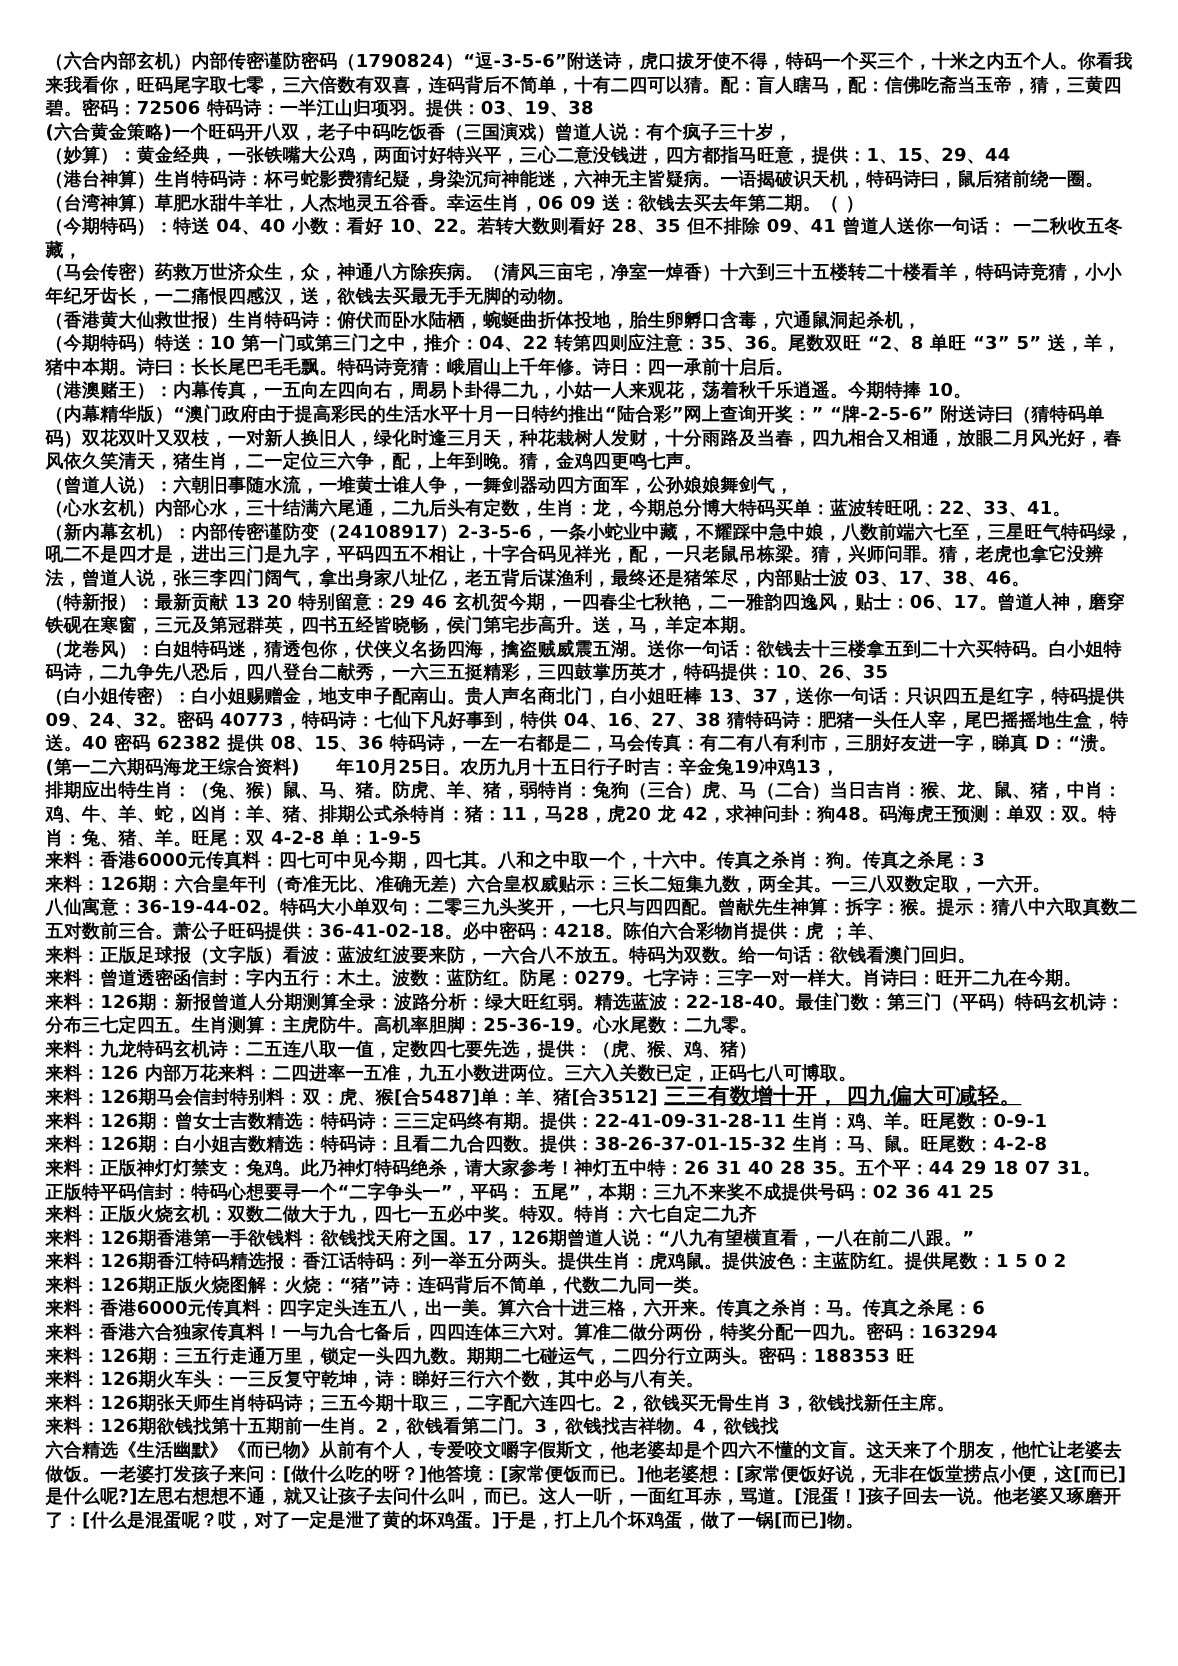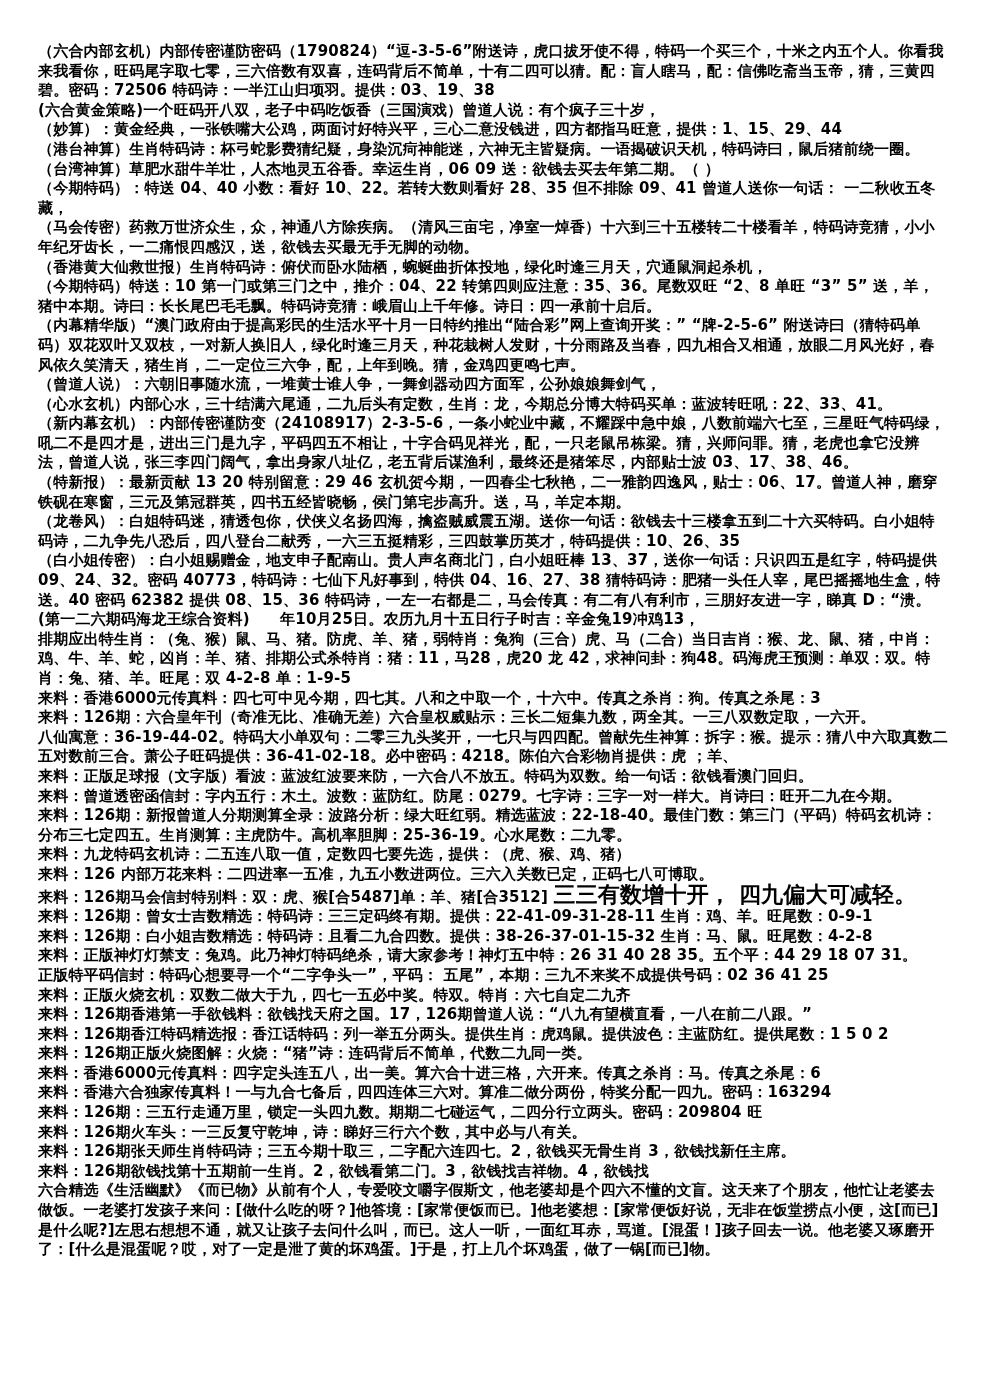--- a/index.html
+++ b/index.html
@@ -19,36 +19,38 @@
     text-align: left;
   }
   .doc p {
     margin: 0;
     font-size: 15px;
     line-height: 19.6px;
     letter-spacing: 0.2px;
     word-break: break-all;
   }
   .doc p .big {
-    font-size: 22px;
+    font-size: 18px;
+    text-decoration: underline;
   }
 </style>
 </head>
 <body>
 
 <div class="doc">
   <p>（六合内部玄机）内部传密谨防密码（1790824）“逗-3-5-6”附送诗，虎口拔牙使不得，特码一个买三个，十米之内五个人。你看我来我看你，旺码尾字取七零，三六倍数有双喜，连码背后不简单，十有二四可以猜。配：盲人瞎马，配：信佛吃斋当玉帝，猜，三黄四碧。密码：72506 特码诗：一半江山归项羽。提供：03、19、38</p>
   <p>(六合黄金策略)一个旺码开八双，老子中码吃饭香（三国演戏）曾道人说：有个疯子三十岁，</p>
   <p>（妙算）：黄金经典，一张铁嘴大公鸡，两面讨好特兴平，三心二意没钱进，四方都指马旺意，提供：1、15、29、44</p>
   <p>（港台神算）生肖特码诗：杯弓蛇影费猜纪疑，身染沉疴神能迷，六神无主皆疑病。一语揭破识天机，特码诗曰，鼠后猪前绕一圈。</p>
   <p>（台湾神算）草肥水甜牛羊壮，人杰地灵五谷香。幸运生肖，06 09 送：欲钱去买去年第二期。（ ）</p>
   <p>（今期特码）：特送 04、40 小数：看好 10、22。若转大数则看好 28、35 但不排除 09、41 曾道人送你一句话： 一二秋收五冬藏，</p>
   <p>（马会传密）药救万世济众生，众，神通八方除疾病。（清风三亩宅，净室一焯香）十六到三十五楼转二十楼看羊，特码诗竞猜，小小年纪牙齿长，一二痛恨四感汉，送，欲钱去买最无手无脚的动物。</p>
-  <p>（香港黄大仙救世报）生肖特码诗：俯伏而卧水陆栖，蜿蜒曲折体投地，绿化时逢三月天，穴通鼠洞起杀机，</p>
+  <p>（香港黄大仙救世报）生肖特码诗：俯伏而卧水陆栖，蜿蜒曲折体投地，胎生卵孵口含毒，穴通鼠洞起杀机，</p>
   <p>（今期特码）特送：10 第一门或第三门之中，推介：04、22 转第四则应注意：35、36。尾数双旺 “2、8 单旺 “3” 5” 送，羊，猪中本期。诗曰：长长尾巴毛毛飘。特码诗竞猜：峨眉山上千年修。诗日：四一承前十启后。</p>
+  <p>（港澳赌王）：内幕传真，一五向左四向右，周易卜卦得二九，小姑一人来观花，荡着秋千乐逍遥。今期特捧 10。</p>
   <p>（内幕精华版）“澳门政府由于提高彩民的生活水平十月一日特约推出“陆合彩”网上查询开奖：” “牌-2-5-6” 附送诗曰（猜特码单码）双花双叶又双枝，一对新人换旧人，绿化时逢三月天，种花栽树人发财，十分雨路及当春，四九相合又相通，放眼二月风光好，春风依久笑清天，猪生肖，二一定位三六争，配，上年到晚。猜，金鸡四更鸣七声。</p>
   <p>（曾道人说）：六朝旧事随水流，一堆黄士谁人争，一舞剑器动四方面军，公孙娘娘舞剑气，</p>
   <p>（心水玄机）内部心水，三十结满六尾通，二九后头有定数，生肖：龙，今期总分博大特码买单：蓝波转旺吼：22、33、41。</p>
   <p>（新内幕玄机）：内部传密谨防变（24108917）2-3-5-6，一条小蛇业中藏，不耀踩中急中娘，八数前端六七至，三星旺气特码绿，吼二不是四才是，进出三门是九字，平码四五不相让，十字合码见祥光，配，一只老鼠吊栋梁。猜，兴师问罪。猜，老虎也拿它没辨法，曾道人说，张三李四门阔气，拿出身家八址亿，老五背后谋渔利，最终还是猪笨尽，内部贴士波 03、17、38、46。</p>
   <p>（特新报）：最新贡献 13 20 特别留意：29 46 玄机贺今期，一四春尘七秋艳，二一雅韵四逸风，贴士：06、17。曾道人神，磨穿铁砚在寒窗，三元及第冠群英，四书五经皆晓畅，侯门第宅步高升。送，马，羊定本期。</p>
   <p>（龙卷风）：白姐特码迷，猜透包你，伏侠义名扬四海，擒盗贼威震五湖。送你一句话：欲钱去十三楼拿五到二十六买特码。白小姐特码诗，二九争先八恐后，四八登台二献秀，一六三五挺精彩，三四鼓掌历英才，特码提供：10、26、35</p>
   <p>（白小姐传密）：白小姐赐赠金，地支申子配南山。贵人声名商北门，白小姐旺棒 13、37，送你一句话：只识四五是红字，特码提供 09、24、32。密码 40773，特码诗：七仙下凡好事到，特供 04、16、27、38 猜特码诗：肥猪一头任人宰，尾巴摇摇地生盒，特送。40 密码 62382 提供 08、15、36 特码诗，一左一右都是二，马会传真：有二有八有利市，三朋好友进一字，睇真 D：“溃。</p>
   <p>(第一二六期码海龙王综合资料)　　年10月25日。农历九月十五日行子时吉：辛金兔19冲鸡13，</p>
   <p>排期应出特生肖：（兔、猴）鼠、马、猪。防虎、羊、猪，弱特肖：兔狗（三合）虎、马（二合）当日吉肖：猴、龙、鼠、猪，中肖：鸡、牛、羊、蛇，凶肖：羊、猪、排期公式杀特肖：猪：11，马28，虎20 龙 42，求神问卦：狗48。码海虎王预测：单双：双。特肖：兔、猪、羊。旺尾：双 4-2-8 单：1-9-5</p>
   <p>来料：香港6000元传真料：四七可中见今期，四七其。八和之中取一个，十六中。传真之杀肖：狗。传真之杀尾：3</p>
@@ -63,18 +65,18 @@
   <p>来料：126期：曾女士吉数精选：特码诗：三三定码终有期。提供：22-41-09-31-28-11 生肖：鸡、羊。旺尾数：0-9-1</p>
   <p>来料：126期：白小姐吉数精选：特码诗：且看二九合四数。提供：38-26-37-01-15-32 生肖：马、鼠。旺尾数：4-2-8</p>
   <p>来料：正版神灯灯禁支：兔鸡。此乃神灯特码绝杀，请大家参考！神灯五中特：26 31 40 28 35。五个平：44 29 18 07 31。</p>
   <p>正版特平码信封：特码心想要寻一个“二字争头一”，平码： 五尾”，本期：三九不来奖不成提供号码：02 36 41 25</p>
   <p>来料：正版火烧玄机：双数二做大于九，四七一五必中奖。特双。特肖：六七自定二九齐</p>
   <p>来料：126期香港第一手欲钱料：欲钱找天府之国。17，126期曾道人说：“八九有望横直看，一八在前二八跟。”</p>
   <p>来料：126期香江特码精选报：香江话特码：列一举五分两头。提供生肖：虎鸡鼠。提供波色：主蓝防红。提供尾数：1 5 0 2</p>
   <p>来料：126期正版火烧图解：火烧：“猪”诗：连码背后不简单，代数二九同一类。</p>
   <p>来料：香港6000元传真料：四字定头连五八，出一美。算六合十进三格，六开来。传真之杀肖：马。传真之杀尾：6</p>
   <p>来料：香港六合独家传真料！一与九合七备后，四四连体三六对。算准二做分两份，特奖分配一四九。密码：163294</p>
-  <p>来料：126期：三五行走通万里，锁定一头四九数。期期二七碰运气，二四分行立两头。密码：209804 旺</p>
+  <p>来料：126期：三五行走通万里，锁定一头四九数。期期二七碰运气，二四分行立两头。密码：188353 旺</p>
   <p>来料：126期火车头：一三反复守乾坤，诗：睇好三行六个数，其中必与八有关。</p>
   <p>来料：126期张天师生肖特码诗；三五今期十取三，二字配六连四七。2，欲钱买无骨生肖 3，欲钱找新任主席。</p>
   <p>来料：126期欲钱找第十五期前一生肖。2，欲钱看第二门。3，欲钱找吉祥物。4，欲钱找</p>
   <p>六合精选《生活幽默》《而已物》从前有个人，专爱咬文嚼字假斯文，他老婆却是个四六不懂的文盲。这天来了个朋友，他忙让老婆去做饭。一老婆打发孩子来问：[做什么吃的呀？]他答境：[家常便饭而已。]他老婆想：[家常便饭好说，无非在饭堂捞点小便，这[而已]是什么呢?]左思右想想不通，就又让孩子去问什么叫，而已。这人一听，一面红耳赤，骂道。[混蛋！]孩子回去一说。他老婆又琢磨开了：[什么是混蛋呢？哎，对了一定是泄了黄的坏鸡蛋。]于是，打上几个坏鸡蛋，做了一锅[而已]物。</p>
 </div>
 
 </body></html>

